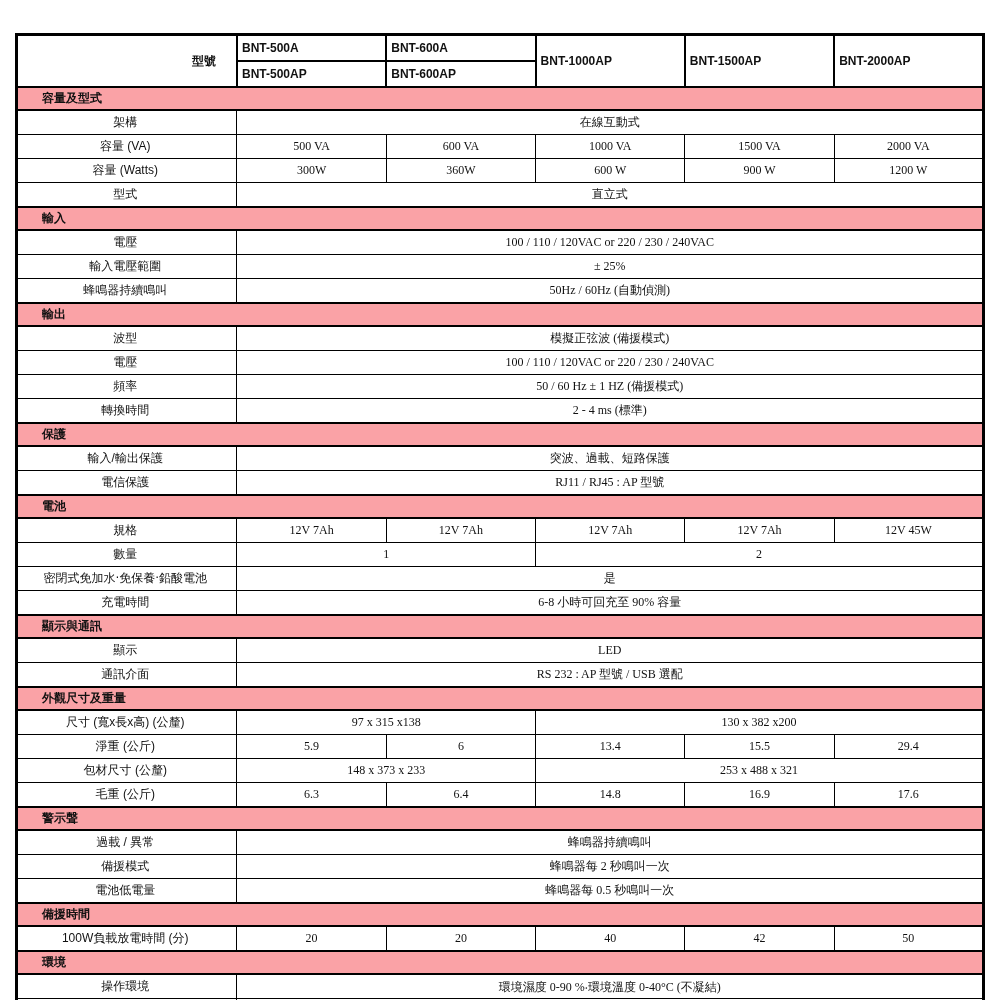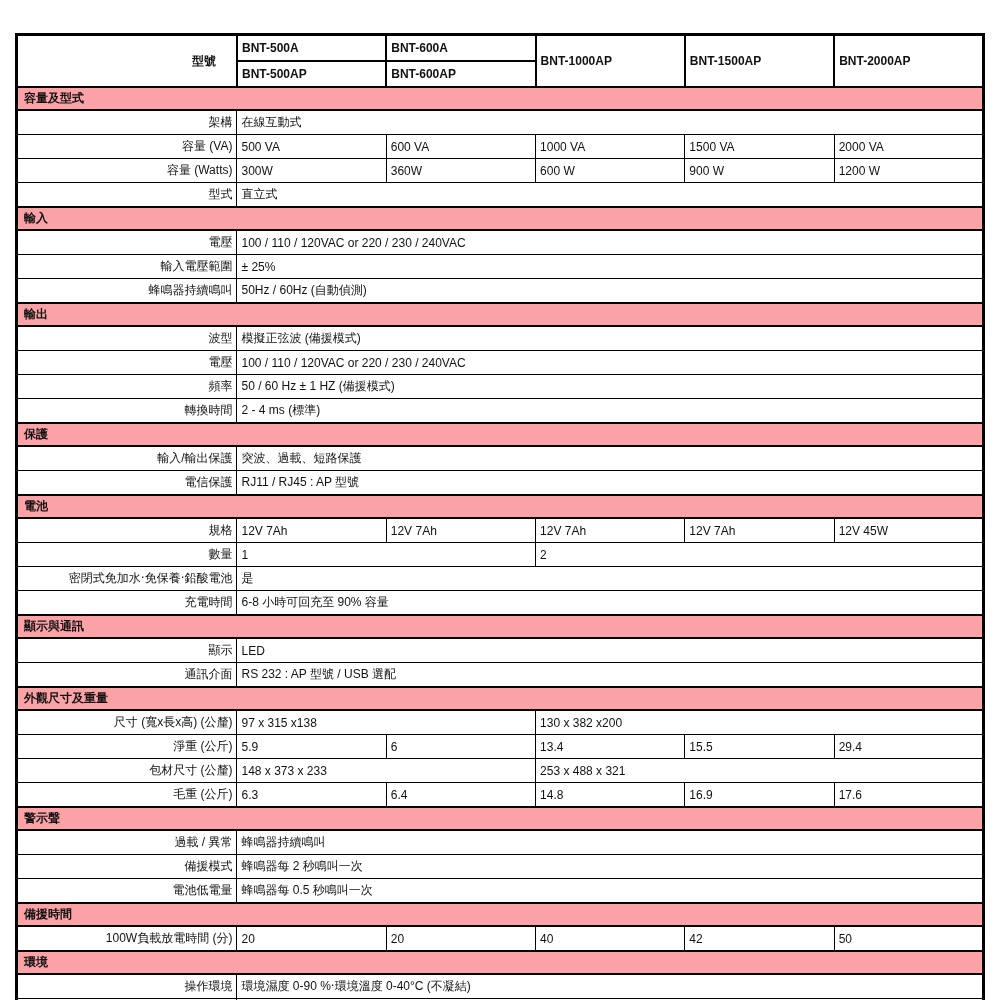--- a/index.html
+++ b/index.html
@@ -31,32 +31,33 @@
   td.model-label{
     text-align:right;
     font-weight:bold;
     padding-right:20px;
     border-right:2px solid #000;
   }
   tr.section td{
     background:#faa2a6;
     font-weight:bold;
     text-align:left;
-    padding-left:6px;
+    padding-left:24px;
     height:15px;
     border-top:2px solid #000;
     border-bottom:2px solid #000;
     font-size:12px;
   }
   td.rowlabel{
-    text-align:right;
+    text-align:center;
     padding-left:0;
   }
   td.val{
-    text-align:left;
+    text-align:center;
+    font-family:Liberation Serif, serif;
   }
 </style>
 </head>
 <body>
 
 <div class="page">
   <table class="spec">
     <colgroup>
       <col class="c-label">
         <col class="c-data">

